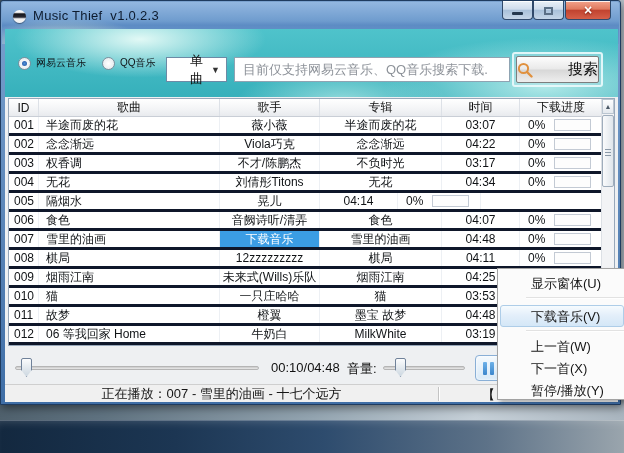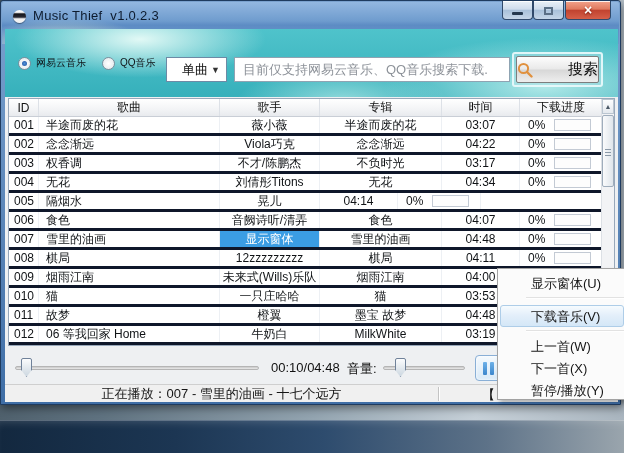--- a/index.html
+++ b/index.html
@@ -37,21 +37,21 @@
                radial-gradient(ellipse 150px 45px at 55% 105%, rgba(205,245,240,.6), rgba(205,245,240,0) 70%),
                linear-gradient(#4fc3cb,#36b0bb); }
   .radio-row { position:absolute; left:13px; top:27px; display:flex; align-items:center; font-size:10px; color:#101418; }
   .radio { width:13px; height:13px; border-radius:50%; background:radial-gradient(#ffffff,#dfe6ea);
     border:1px solid #7d8f9d; margin-right:5px; position:relative; cursor:pointer; }
   .radio.on::after { content:""; position:absolute; left:3px; top:3px; width:5px; height:5px; border-radius:50%;
     background:radial-gradient(#4e8fd8,#1c4f9e); }
   .radio-label { margin-right:16px; cursor:pointer; }
   .combo { position:absolute; left:161px; top:28px; width:61px; height:25px; background:#fff;
     border:1px solid #6d8aa5; display:flex; align-items:center; font-size:13px; color:#111; cursor:pointer; }
-  .combo .val { padding-left:15px; flex:1;font-family:Liberation Mono, monospace; }
+  .combo .val { padding-left:23px; flex:1;font-family:Liberation Mono, monospace; }
   .combo .arr { font-size:9px; color:#333; padding-right:6px; }
   .search-input { position:absolute; left:229px; top:28px; width:276px; height:25px; border:1px solid #8fa3b2;
     font-size:13px; padding:0 8px; color:#000000; font-family:inherit; background:#fff; }
   .search-input::placeholder { color:#8d9299; opacity:1; }
   .search-wrap { position:absolute; left:507px; top:23px; width:91px; height:35px;
     border:2px solid rgba(235,250,252,.9); border-radius:3px; background:rgba(190,230,235,.35); padding:2px; cursor:pointer; }
   .search-btn { width:100%; height:100%; border:1px solid #7d7d7d; border-radius:2px;
     background:linear-gradient(#fdfdfd,#e9e9e9 48%,#d7d7d7 52%,#eeeeee);
     display:flex; align-items:center; justify-content:space-between; font-size:15px; color:#111; gap:1px;font-family:Liberation Mono, monospace; }
 
@@ -233,21 +233,21 @@
       <div class="td c-album">食色</div>
       <div class="td c-time">04:07</div>
       <div class="td c-prog">
         <span>0%</span>
         <span class="pbar"></span>
       </div>
     </div>
             <div class="tr">
       <div class="td c-id">007</div>
       <div class="td c-song">雪里的油画</div>
-      <div class="td c-artist sel">显示窗体</div>
+      <div class="td c-artist sel">下载音乐</div>
       <div class="td c-album">雪里的油画</div>
       <div class="td c-time">04:48</div>
       <div class="td c-prog">
         <span>0%</span>
         <span class="pbar"></span>
       </div>
     </div>
             <div class="tr">
       <div class="td c-id">008</div>
       <div class="td c-song">棋局</div>
@@ -257,21 +257,21 @@
       <div class="td c-prog">
         <span>0%</span>
         <span class="pbar"></span>
       </div>
     </div>
             <div class="tr">
       <div class="td c-id">009</div>
       <div class="td c-song">烟雨江南</div>
       <div class="td c-artist">未来式(Wills)乐队</div>
       <div class="td c-album">烟雨江南</div>
-      <div class="td c-time">04:00</div>
+      <div class="td c-time">04:25</div>
       <div class="td c-prog">
         <span>0%</span>
         <span class="pbar"></span>
       </div>
     </div>
             <div class="tr">
       <div class="td c-id">010</div>
       <div class="td c-song">猫</div>
       <div class="td c-artist">一只庄哈哈</div>
       <div class="td c-album">猫</div>

